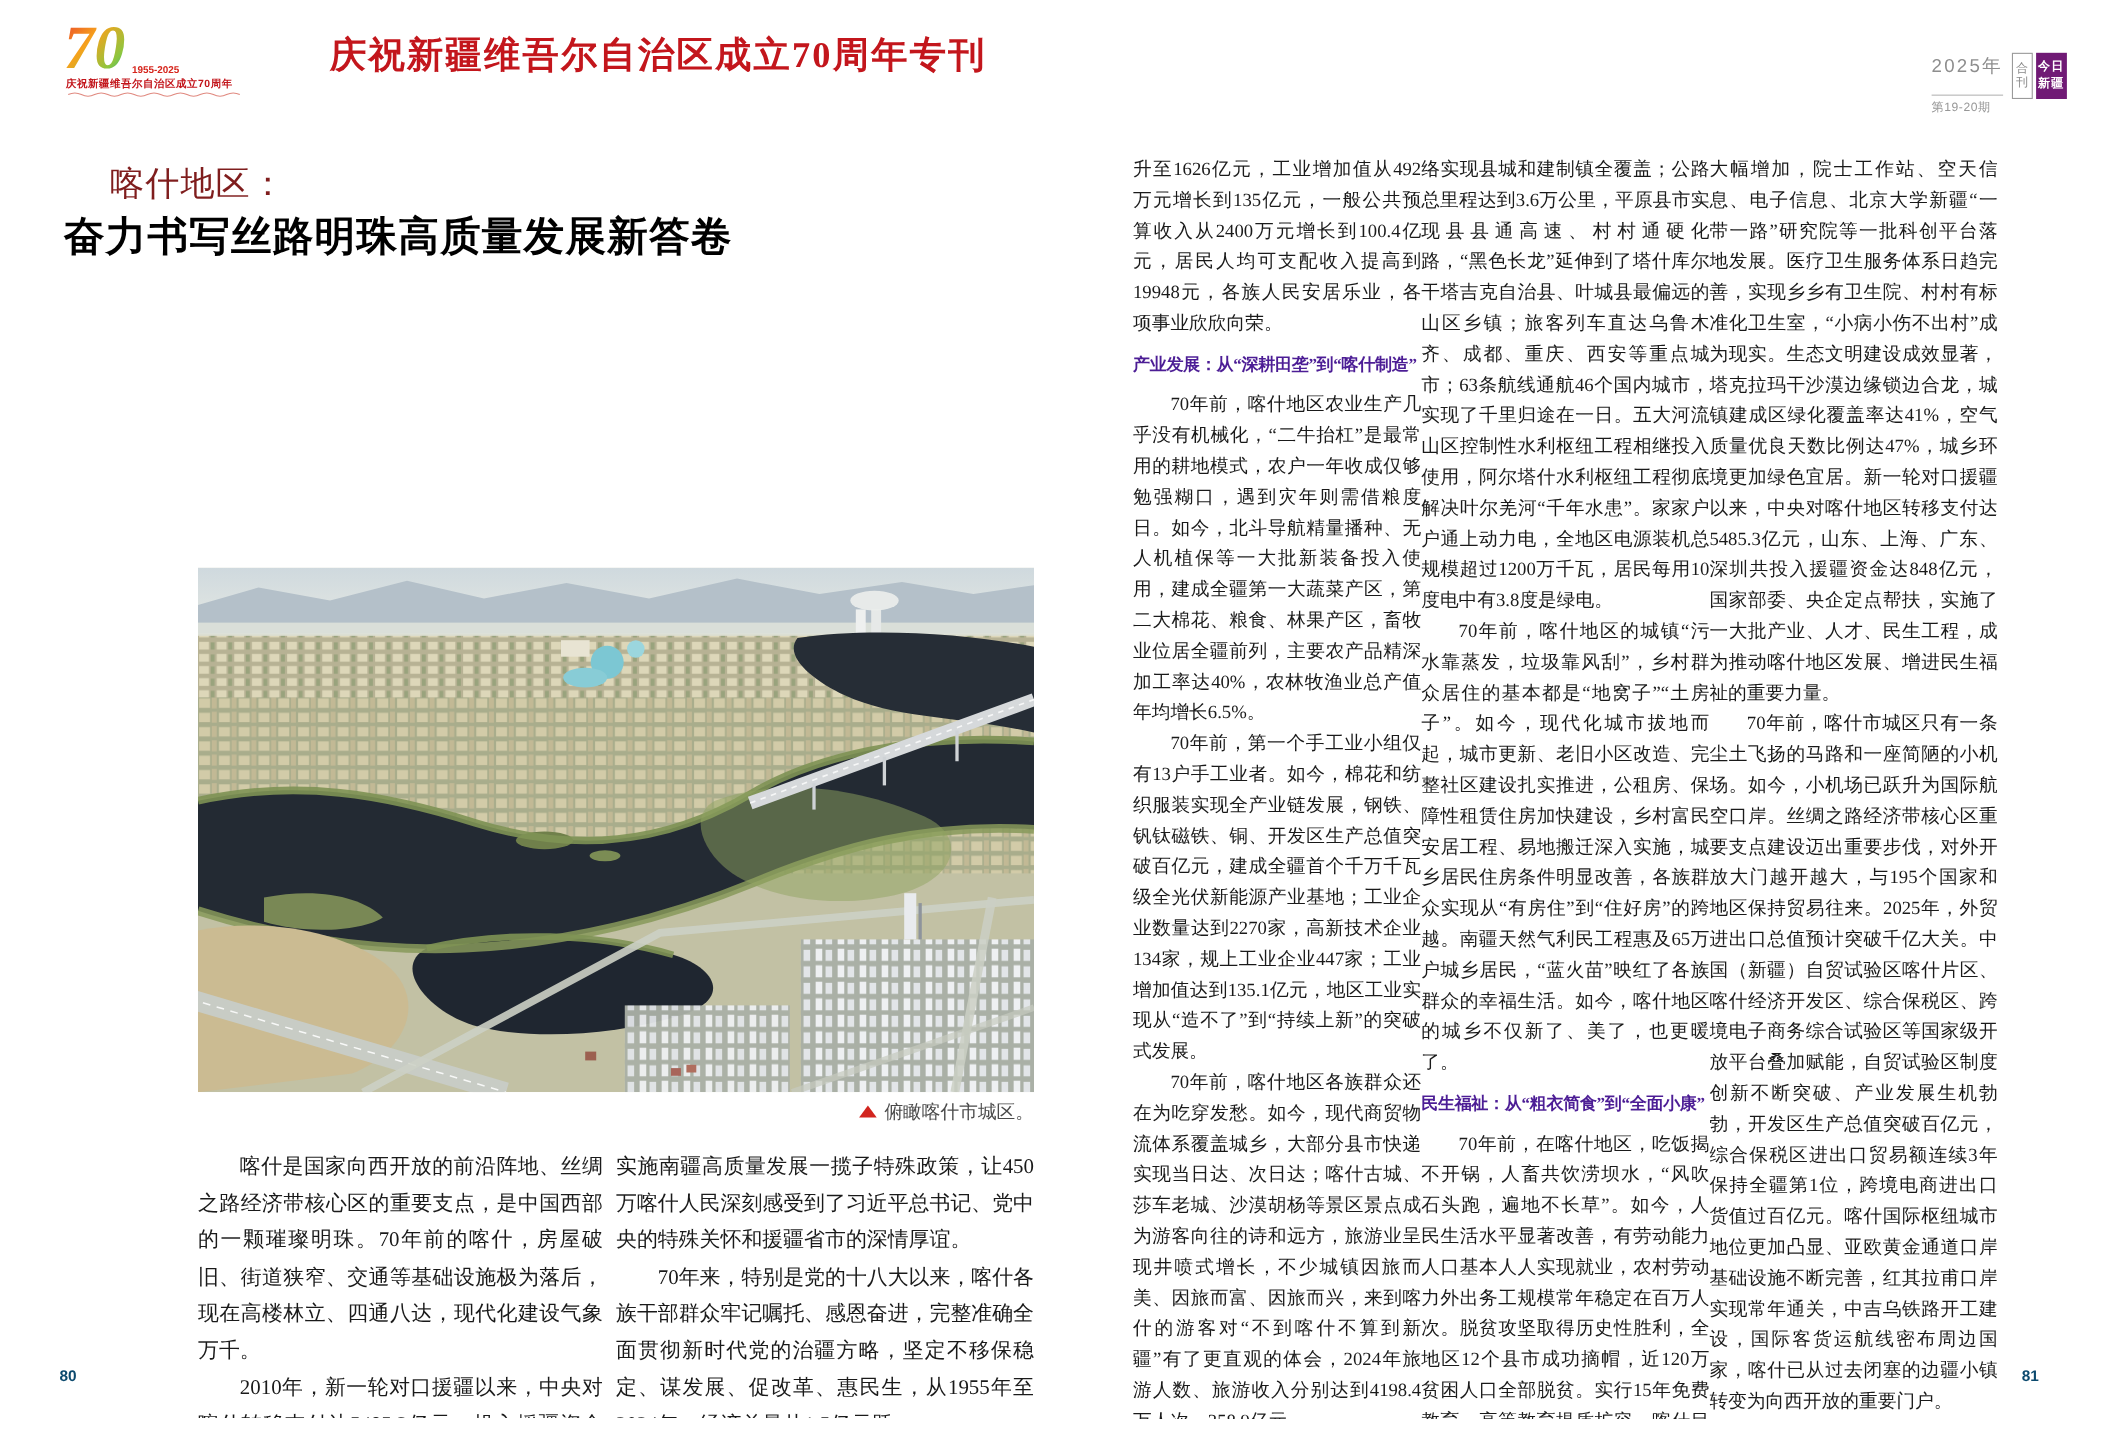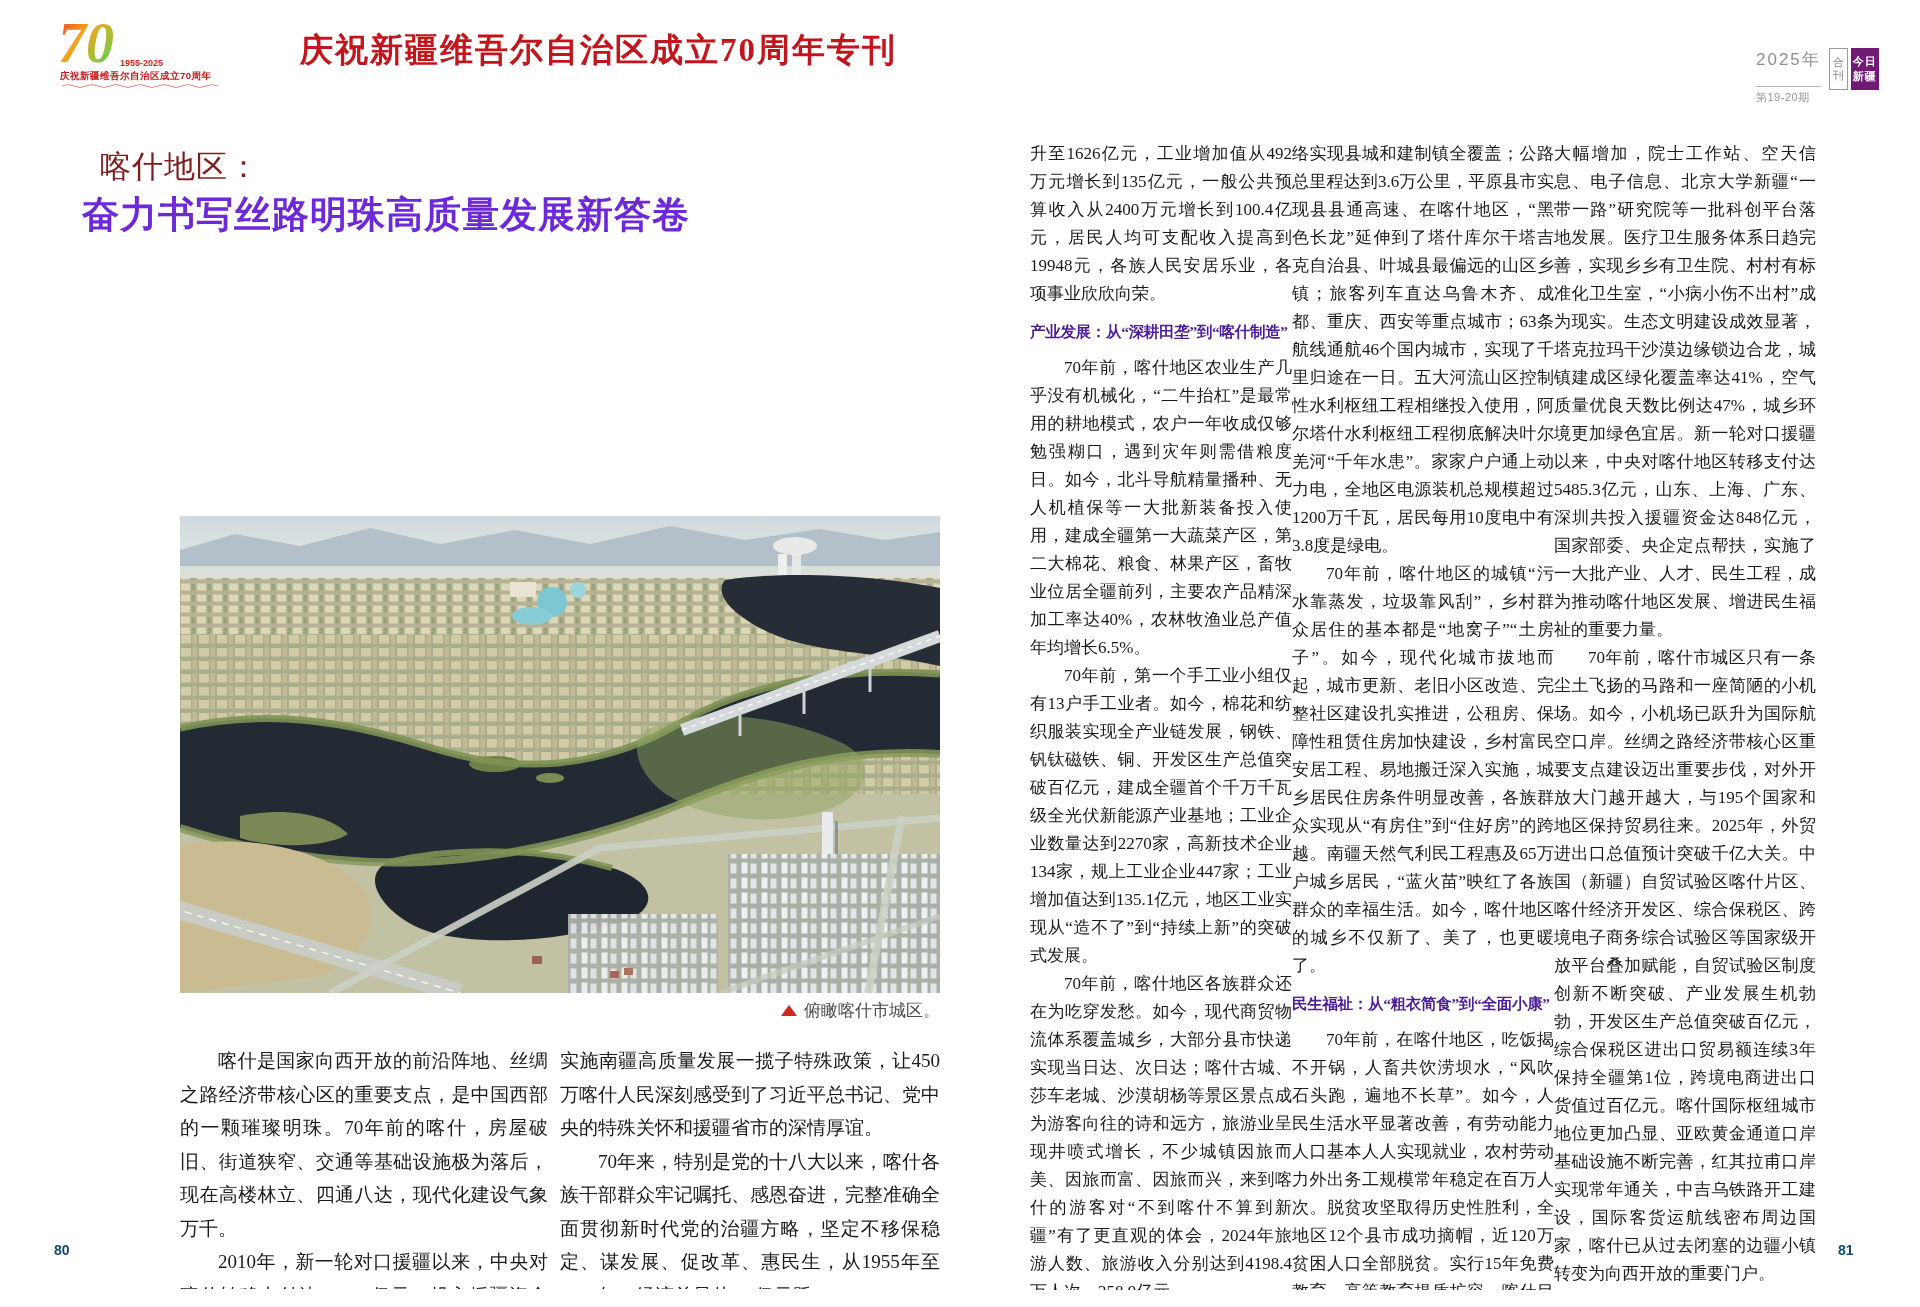--- a/index.html
+++ b/index.html
@@ -21,22 +21,22 @@
   .issue-no{font-family:"Liberation Sans",sans-serif;font-size:11px;color:#979797;margin-top:3px;letter-spacing:.5px;}
   .issue-type-box{width:17px;height:40px;border:1px solid #9a9a9a;color:#8a8a8a;margin-right:3px;
                   font-family:"Liberation Sans",sans-serif;font-size:11px;line-height:1.2;
                   display:flex;flex-direction:column;align-items:center;justify-content:center;}
   .mag-box{width:28px;height:42px;background:#701a75;color:#ffffff;display:flex;flex-direction:column;
            align-items:center;justify-content:center;font-family:"Liberation Serif",serif;
            font-size:11px;font-weight:700;line-height:1.35;letter-spacing:1px;}
   
   .title-kicker{position:absolute;left:60px;top:146px;font-size:31px;color:#7f1d1d;
                 font-family:"Liberation Sans",sans-serif;letter-spacing:1px;margin-left:40px;}
-  .title-main{position:absolute;left:58px;top:190px;font-size:37px;font-weight:900;color:#6d28d9;
-              font-family:"Liberation Sans",sans-serif;letter-spacing:1px;white-space:nowrap;margin-left:24px;}
+  .title-main{position:absolute;left:58px;top:190px;font-size:37px;font-weight:900;color:#000000;
+              font-family:"Liberation Sans",sans-serif;letter-spacing:1px;white-space:nowrap;}
   .photo{position:absolute;left:180px;top:516px;width:760px;height:477px;overflow:hidden;}
   .photo svg{display:block;width:760px;height:477px;}
   .caption{position:absolute;left:540px;top:999px;width:400px;display:flex;align-items:center;
            justify-content:flex-end;gap:7px;font-size:17px;color:#4a4a4a;
            font-family:"Liberation Sans",sans-serif;}
   .tri{width:0;height:0;border-left:8px solid transparent;border-right:8px solid transparent;
        border-bottom:11px solid #d2251f;display:inline-block;}
   .lp-cols{position:absolute;left:180px;top:1044px;width:760px;height:245px;display:grid;
            grid-template-columns:368px 380px;column-gap:12px;overflow:hidden;}
   .lp-cols .col{font-size:19px;line-height:33.5px;text-align:justify;overflow:hidden;}
@@ -182,21 +182,21 @@
 
   <div class="rp-cols">
     <div class="col">
         <p class="para">升至1626亿元，工业增加值从492万元增长到135亿元，一般公共预算收入从2400万元增长到100.4亿元，居民人均可支配收入提高到19948元，各族人民安居乐业，各项事业欣欣向荣。</p>
         <h3 class="col-h">产业发展：从“深耕田垄”到“喀什制造”</h3>
         <p class="para ind">70年前，喀什地区农业生产几乎没有机械化，“二牛抬杠”是最常用的耕地模式，农户一年收成仅够勉强糊口，遇到灾年则需借粮度日。如今，北斗导航精量播种、无人机植保等一大批新装备投入使用，建成全疆第一大蔬菜产区，第二大棉花、粮食、林果产区，畜牧业位居全疆前列，主要农产品精深加工率达40%，农林牧渔业总产值年均增长6.5%。</p>
         <p class="para ind">70年前，第一个手工业小组仅有13户手工业者。如今，棉花和纺织服装实现全产业链发展，钢铁、钒钛磁铁、铜、开发区生产总值突破百亿元，建成全疆首个千万千瓦级全光伏新能源产业基地；工业企业数量达到2270家，高新技术企业134家，规上工业企业447家；工业增加值达到135.1亿元，地区工业实现从“造不了”到“持续上新”的突破式发展。</p>
         <p class="para ind">70年前，喀什地区各族群众还在为吃穿发愁。如今，现代商贸物流体系覆盖城乡，大部分县市快递实现当日达、次日达；喀什古城、莎车老城、沙漠胡杨等景区景点成为游客向往的诗和远方，旅游业呈现井喷式增长，不少城镇因旅而美、因旅而富、因旅而兴，来到喀什的游客对“不到喀什不算到新疆”有了更直观的体会，2024年旅游人数、旅游收入分别达到4198.4万人次、358.9亿元。</p>
       </div>
     <div class="col">
-        <p class="para">络实现县城和建制镇全覆盖；公路总里程达到3.6万公里，平原县市实现县县通高速、在喀什地区，“黑色长龙”延伸到了塔什库尔干塔吉克自治县、叶城县最偏远的山区乡镇；旅客列车直达乌鲁木齐、成都、重庆、西安等重点城市；63条航线通航46个国内城市，实现了千里归途在一日。五大河流山区控制性水利枢纽工程相继投入使用，阿尔塔什水利枢纽工程彻底解决叶尔羌河“千年水患”。家家户户通上动力电，全地区电源装机总规模超过1200万千瓦，居民每用10度电中有3.8度是绿电。</p>
+        <p class="para">络实现县城和建制镇全覆盖；公路总里程达到3.6万公里，平原县市实现县县通高速、村村通硬化路，“黑色长龙”延伸到了塔什库尔干塔吉克自治县、叶城县最偏远的山区乡镇；旅客列车直达乌鲁木齐、成都、重庆、西安等重点城市；63条航线通航46个国内城市，实现了千里归途在一日。五大河流山区控制性水利枢纽工程相继投入使用，阿尔塔什水利枢纽工程彻底解决叶尔羌河“千年水患”。家家户户通上动力电，全地区电源装机总规模超过1200万千瓦，居民每用10度电中有3.8度是绿电。</p>
         <p class="para ind">70年前，喀什地区的城镇“污水靠蒸发，垃圾靠风刮”，乡村群众居住的基本都是“地窝子”“土房子”。如今，现代化城市拔地而起，城市更新、老旧小区改造、完整社区建设扎实推进，公租房、保障性租赁住房加快建设，乡村富民安居工程、易地搬迁深入实施，城乡居民住房条件明显改善，各族群众实现从“有房住”到“住好房”的跨越。南疆天然气利民工程惠及65万户城乡居民，“蓝火苗”映红了各族群众的幸福生活。如今，喀什地区的城乡不仅新了、美了，也更暖了。</p>
         <h3 class="col-h">民生福祉：从“粗衣简食”到“全面小康”</h3>
         <p class="para ind">70年前，在喀什地区，吃饭揭不开锅，人畜共饮涝坝水，“风吹石头跑，遍地不长草”。如今，人民生活水平显著改善，有劳动能力人口基本人人实现就业，农村劳动力外出务工规模常年稳定在百万人次。脱贫攻坚取得历史性胜利，全地区12个县市成功摘帽，近120万贫困人口全部脱贫。实行15年免费教育，高等教育提质扩容，喀什目前有大学4所，其中新疆大学喀什校区开工建设，喀什大学、喀什职业技术学院、喀什理工职业技术学院在校生规模超过7万人。科技创新投入</p>
       </div>
     <div class="col">
         <p class="para">大幅增加，院士工作站、空天信息、电子信息、北京大学新疆“一带一路”研究院等一批科创平台落地发展。医疗卫生服务体系日趋完善，实现乡乡有卫生院、村村有标准化卫生室，“小病小伤不出村”成为现实。生态文明建设成效显著，塔克拉玛干沙漠边缘锁边合龙，城镇建成区绿化覆盖率达41%，空气质量优良天数比例达47%，城乡环境更加绿色宜居。新一轮对口援疆以来，中央对喀什地区转移支付达5485.3亿元，山东、上海、广东、深圳共投入援疆资金达848亿元，国家部委、央企定点帮扶，实施了一大批产业、人才、民生工程，成为推动喀什地区发展、增进民生福祉的重要力量。</p>
         <p class="para ind">70年前，喀什市城区只有一条尘土飞扬的马路和一座简陋的小机场。如今，小机场已跃升为国际航空口岸。丝绸之路经济带核心区重要支点建设迈出重要步伐，对外开放大门越开越大，与195个国家和地区保持贸易往来。2025年，外贸进出口总值预计突破千亿大关。中国（新疆）自贸试验区喀什片区、喀什经济开发区、综合保税区、跨境电子商务综合试验区等国家级开放平台叠加赋能，自贸试验区制度创新不断突破、产业发展生机勃勃，开发区生产总值突破百亿元，综合保税区进出口贸易额连续3年保持全疆第1位，跨境电商进出口货值过百亿元。喀什国际枢纽城市地位更加凸显、亚欧黄金通道口岸基础设施不断完善，红其拉甫口岸实现常年通关，中吉乌铁路开工建设，国际客货运航线密布周边国家，喀什已从过去闭塞的边疆小镇转变为向西开放的重要门户。</p>
         <p class="para ind">70载筚路蓝缕、砥砺奋进，喀什从贫穷走向小康、从落后走向繁荣、从封闭走向开放，谱写了社会稳定、民族团结、开放发展的崭新篇章。</p>
       </div>
   </div>

